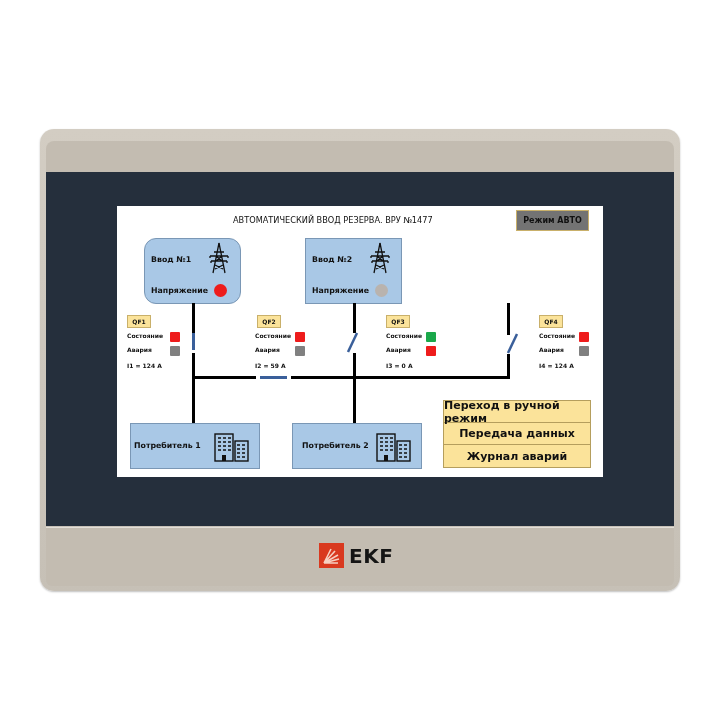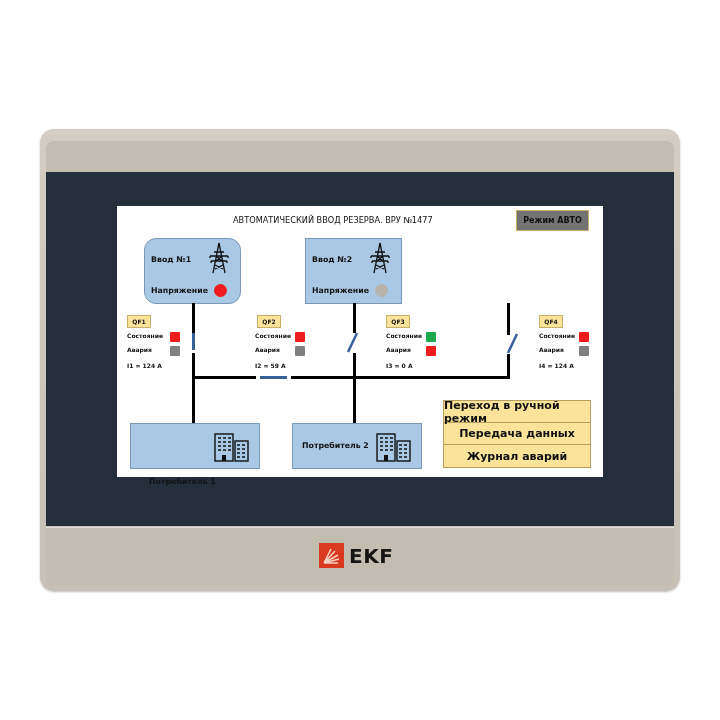--- a/index.html
+++ b/index.html
@@ -120,21 +120,21 @@
   <div class="abs" style="left:422px;top:109px;width:60px;height:60px;">
     <div class="abs qf-tag" style="left:0;top:0;">QF4</div>
     <div class="abs qf-text" style="left:0;top:17px;">Состояние</div>
     <div class="abs sq" style="left:40px;top:17px;background:#ee1c1c;"></div>
     <div class="abs qf-text" style="left:0;top:31px;">Авария</div>
     <div class="abs sq" style="left:40px;top:31px;background:#808080;"></div>
     <div class="abs qf-text" style="left:0;top:47px;">I4 = 124 A</div>
   </div>
 
   <div class="abs box" style="left:13px;top:217px;width:128px;height:44px;">
-    <div class="abs box-label" style="left:18px;top:17px;margin-top:36px;">Потребитель 1</div>
+    <div class="abs box-label" style="left:3px;top:17px;">Потребитель 1</div>
     <svg class="abs" style="left:82px;top:7px;" width="38" height="31" viewBox="0 0 38 31">
       <rect x="2" y="3" width="18" height="27" fill="none" stroke="#111" stroke-width="1.4"></rect>
       <rect x="22" y="10" width="13" height="20" fill="none" stroke="#111" stroke-width="1.4"></rect>
       <path d="M5 7h3M10 7h3M15 7h3M5 11h3M10 11h3M15 11h3M5 15h3M10 15h3M15 15h3M5 19h3M10 19h3M15 19h3M24 14h3M29 14h3M24 18h3M29 18h3M24 22h3M29 22h3M24 26h3M29 26h3" stroke="#111" stroke-width="1.6"></path>
       <rect x="9" y="24" width="4" height="6" fill="#111"></rect>
     </svg>
   </div>
 
   <div class="abs box" style="left:175px;top:217px;width:128px;height:44px;">
     <div class="abs box-label" style="left:9px;top:17px;">Потребитель 2</div>

